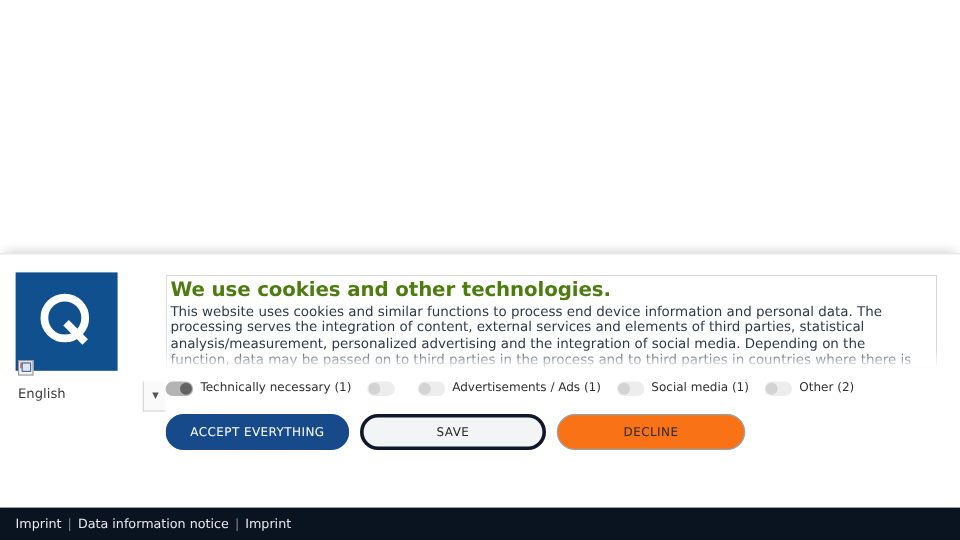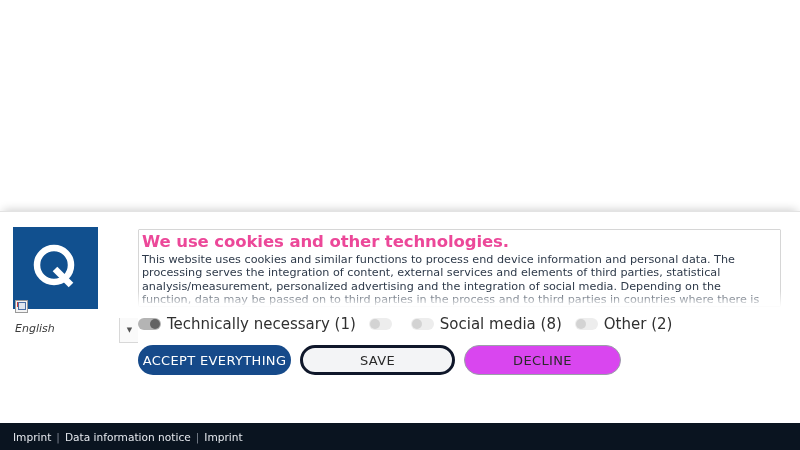--- a/index.html
+++ b/index.html
@@ -89,21 +89,20 @@
     width: 6px; height: 6px;
     border: 1px solid #4a6fa5;
     background: #dfe6ef;
   }
 
   #language-row {
     display: flex;
     align-items: flex-end;
     margin-top: 6px;
     height: 19px;
-    font-style: italic;
   }
 
   #language-label {
     font-size: 11px;
     color: #3c3c3c;
     line-height: 19px;
   }
 
   #language-dropdown-toggle {
     position: absolute;
@@ -141,21 +140,21 @@
     overflow: hidden;
     position: relative;
     padding: 2px 8px 0 3px;
     -webkit-mask-image: linear-gradient(to bottom, #000 0, #000 62px, rgba(0,0,0,0.12) 76px, rgba(0,0,0,0.05) 78px);
     mask-image: linear-gradient(to bottom, #000 0, #000 62px, rgba(0,0,0,0.12) 76px, rgba(0,0,0,0.05) 78px);
   }
 
   #banner-heading {
     font-size: 16.5px;
     font-weight: bold;
-    color: #ec4899;
+    color: #4d7c0f;
     letter-spacing: -0.1px;
     line-height: 19px;
     margin-bottom: 2px;
   }
 
   #banner-description {
     font-size: 11.2px;
     line-height: 13.4px;
     color: #2e3a4a;
     text-align: left;
@@ -198,36 +197,36 @@
   }
   .toggle-switch.is-on {
     background: #b4b4b4;
   }
   .toggle-switch.is-on .toggle-knob {
     left: 12px;
     background: #636363;
   }
 
   .consent-toggle-label {
-    font-size: 15px;
+    font-size: 10px;
     color: #303030;
     white-space: nowrap;
   }
 
   
   #banner-actions {
     margin-top: 8px;
     display: flex;
     align-items: center;
   }
 
   .banner-button {
     height: 30px;
     border-radius: 15px;
-    font-size: 13px;
+    font-size: 10px;
     letter-spacing: 0.35px;
     display: flex;
     align-items: center;
     justify-content: center;
     cursor: pointer;
     margin-right: 9px;
     border: 1px solid transparent;
     font-family: "DejaVu Sans", "Liberation Sans", sans-serif;
   }
 
@@ -239,21 +238,21 @@
 
   #save-button {
     width: 155px;
     background: #f3f4f6;
     border: 3px solid #0f172a;
     color: #2a2a2a;
   }
 
   #decline-button {
     width: 157px;
-    background: #d946ef;
+    background: #f97316;
     border: 1px solid #9aa0a8;
     color: #2a2a2a;
   }
 
   
   #banner-footer {
     position: absolute;
     left: 0;
     top: 423px;
     width: 800px;
@@ -320,26 +319,32 @@
         </span>
         <span class="consent-toggle-label">Technically necessary (1)</span>
       </div>
 
       <div class="consent-toggle-item">
         <span class="toggle-switch">
           <span class="toggle-knob"></span>
         </span>
       </div>
 
-
       <div class="consent-toggle-item">
         <span class="toggle-switch">
           <span class="toggle-knob"></span>
         </span>
-        <span class="consent-toggle-label">Social media (8)</span>
+        <span class="consent-toggle-label">Advertisements / Ads (1)</span>
+      </div>
+
+      <div class="consent-toggle-item">
+        <span class="toggle-switch">
+          <span class="toggle-knob"></span>
+        </span>
+        <span class="consent-toggle-label">Social media (1)</span>
       </div>
 
       <div class="consent-toggle-item">
         <span class="toggle-switch">
           <span class="toggle-knob"></span>
         </span>
         <span class="consent-toggle-label">Other (2)</span>
       </div>
 
     </div>

